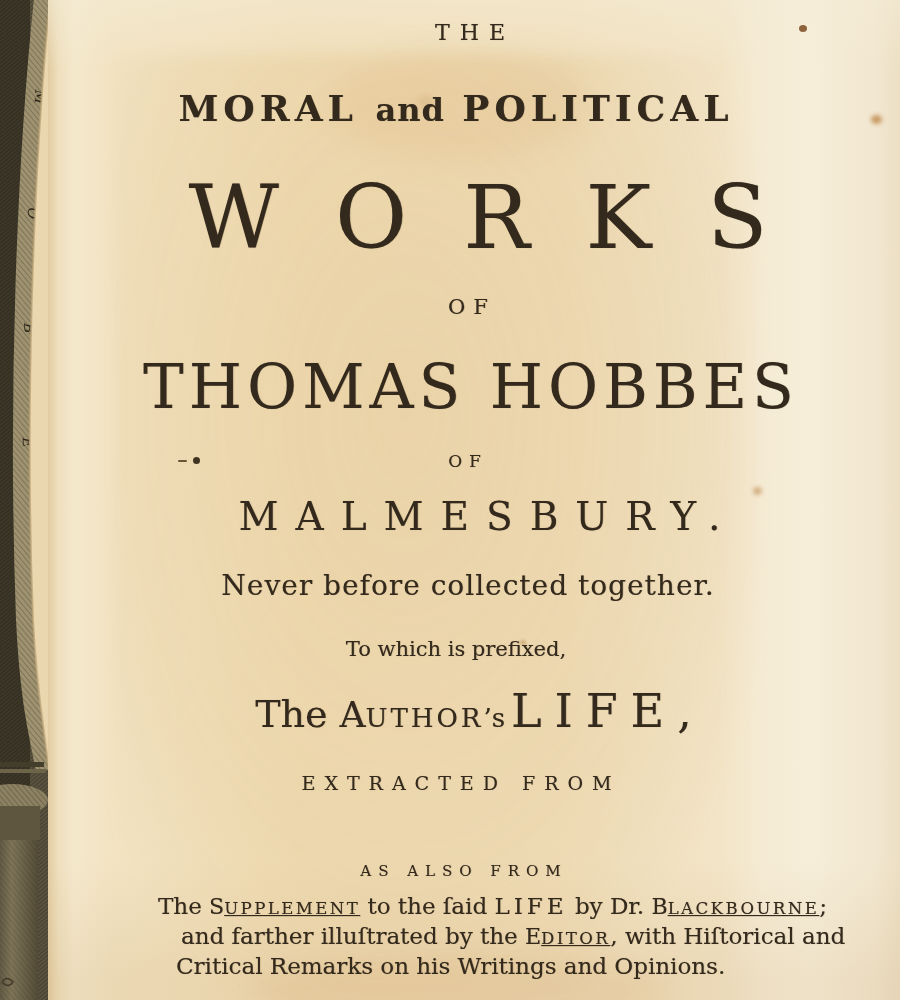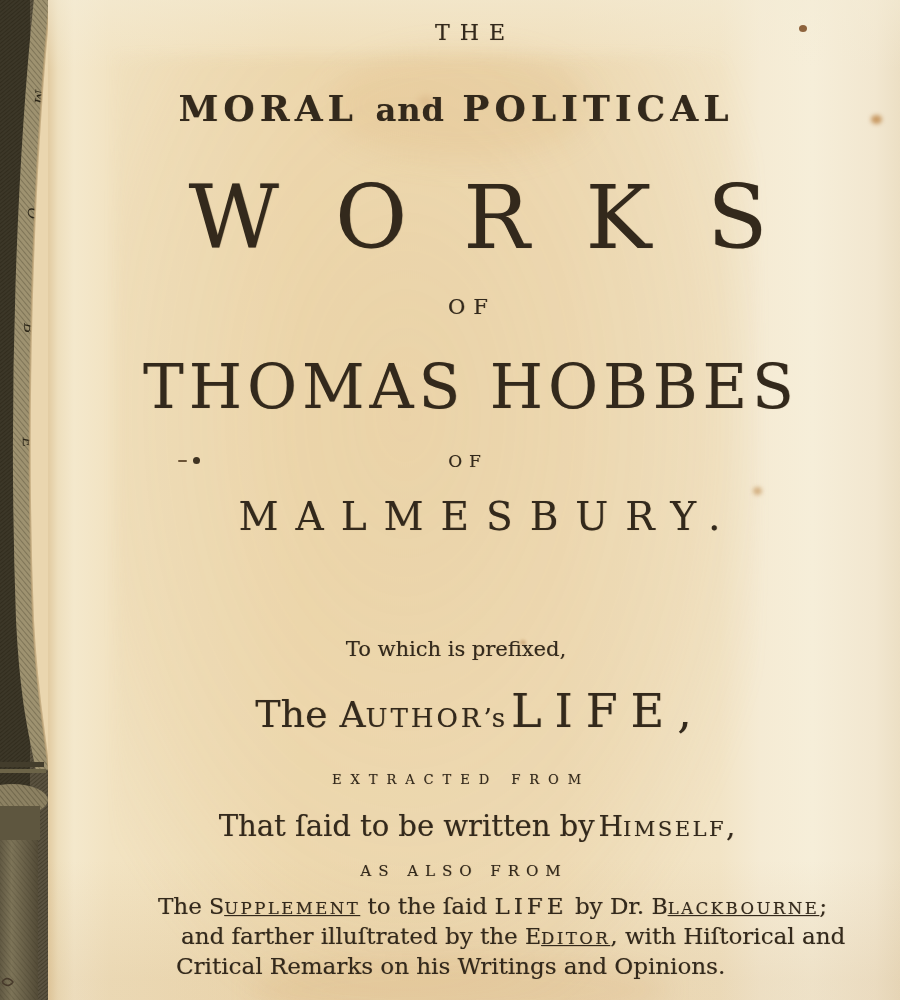--- a/index.html
+++ b/index.html
@@ -34,21 +34,21 @@
   .l-name{top:351px;font-size:61px;letter-spacing:5px;transform:translateX(3px);}
   .l-of2{top:451px;font-size:17px;letter-spacing:7px;}
   .l-place{top:494px;font-size:39px;letter-spacing:17px;transform:translateX(20px);}
   .l-never{top:569px;font-size:28px;letter-spacing:1px;}
   .l-prefixed{top:637px;font-size:21px;transform:translateX(-12px);}
   .l-life{top:684px;font-size:38px;transform:translateX(12px);}
   .l-life .bigcap{font-size:36px;}
   .l-life .sc{font-size:26px;letter-spacing:3px;}
   .l-life .apos{font-size:26px;}
   .l-life .lifeword{font-size:46px;letter-spacing:13px;margin-left:6px;}
-  .l-extracted{top:772px;font-size:13px;letter-spacing:9px;transform:translateX(-7px);}
+  .l-extracted{top:772px;font-size:19px;letter-spacing:9px;transform:translateX(-7px);}
   .l-himself{top:809px;font-size:29px;transform:translateX(9px);}
   .l-himself .bigcap{font-size:28px;margin-left:4px;}
   .l-himself .sc{font-size:21px;letter-spacing:2.5px;}
   .l-asalso{top:862px;font-size:15px;letter-spacing:7px;transform:translateX(-4px);}
   .sup{position:absolute;font-size:23px;white-space:nowrap;color:#33291c;
     text-shadow:0.4px 0.4px 0.7px rgba(72,55,30,.45);}
   .sup .bigcap{font-size:22px;}
   .sup .sc{font-size:16.5px;letter-spacing:2.5px;text-decoration:underline;}
   .sup .capsp{letter-spacing:4px;}
   .sup1{top:893px;left:158px;}
@@ -137,28 +137,28 @@
   <div class="line l-works">WORKS</div>
 
   <div class="line l-of1">OF</div>
 
   <div class="line l-name">THOMAS HOBBES</div>
 
   <div class="line l-of2">OF</div>
 
   <div class="line l-place">MALMESBURY.</div>
 
+  <div class="line l-never">Never before collected together.</div>
 
   <div class="line l-prefixed">To which is prefixed,</div>
 
   <div class="line l-life"><span>The </span><span class="bigcap">A</span><span class="sc">UTHOR</span><span class="apos">’s</span><span class="lifeword">LIFE,</span></div>
 
   <div class="line l-extracted">EXTRACTED FROM</div>
 
-  <div class="line l-himself"><span>That ſaid to be written by</span><span class="bigcap">H</span><span class="sc">IMSELF</span><span>,</span></div>
 
   <div class="line l-asalso">AS ALSO FROM</div>
 
   <div class="sup sup1"><span>The </span><span class="bigcap">S</span><span class="sc">UPPLEMENT</span><span> to the ſaid </span><span class="capsp">LIFE</span><span> by Dr. </span><span class="bigcap">B</span><span class="sc">LACKBOURNE</span><span>;</span></div>
 
   <div class="sup sup2"><span>and farther illuſtrated by the </span><span class="bigcap">E</span><span class="sc">DITOR</span><span>, with Hiſtorical and</span></div>
 
   <div class="sup sup3">Critical Remarks on his Writings and Opinions.</div>
 
 </div>

